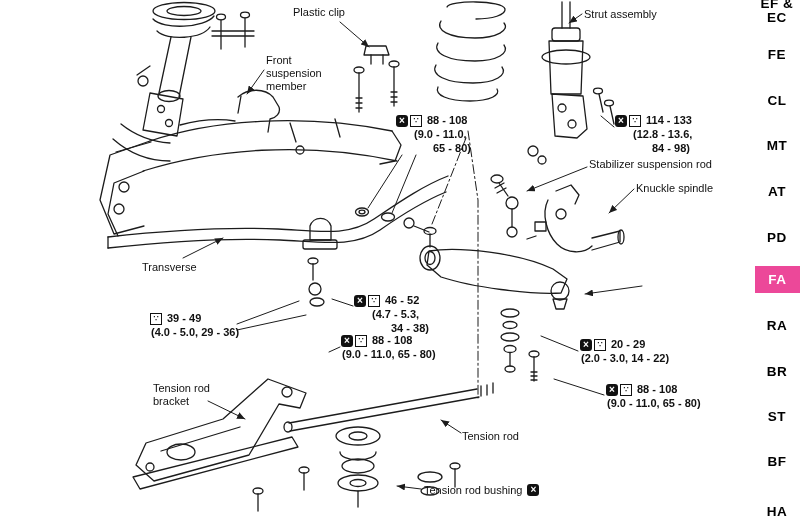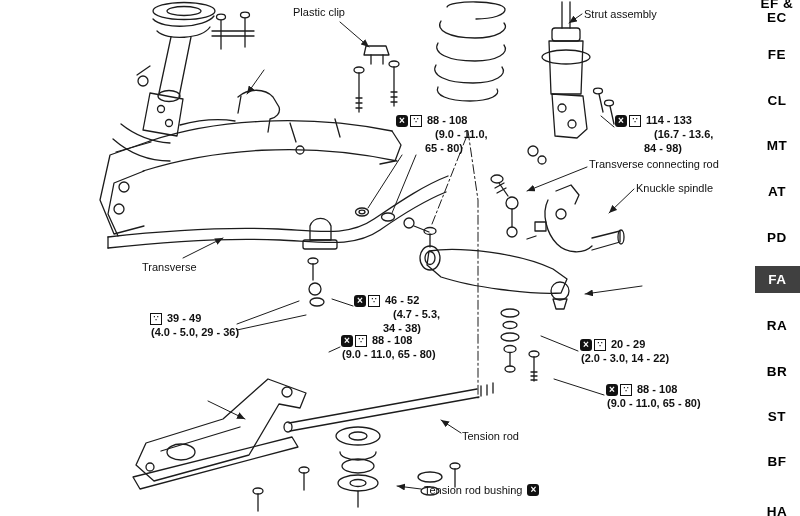--- a/index.html
+++ b/index.html
@@ -10,35 +10,35 @@
   }
   .art { position:absolute; left:0; top:0; }
 
   .lbl { position:absolute; font-size:11px; line-height:13px; color:#111; }
   .lbl.row { display:flex; align-items:flex-start; gap:5px; white-space:nowrap; }
 
   .spec { position:absolute; font-weight:700; font-size:11px; line-height:12.5px; white-space:nowrap; color:#111; }
   .spec .row { display:flex; align-items:center; height:13px; }
   .spec .val { margin-left:3px; }
   .spec .sub { margin-top:1px; }
-  .spec.stacked .sub1 { margin-left:39px; }
-  .spec.stacked .sub2 { margin-left:29px; }
+  .spec.stacked .sub1 { margin-left:18px; }
+  .spec.stacked .sub2 { margin-left:37px; }
   .spec.flat .sub1 { margin-left:1px; }
 
   .ic { display:inline-block; width:12px; height:12px; flex:0 0 12px; margin-right:2px; text-align:center; }
   .ic-replace { background:#111; color:#fff; font-size:10px; line-height:12px; border-radius:3px; font-weight:700; }
   .ic-torque  { border:1.5px solid #111; color:#111; font-size:8px; line-height:9px; background:#fff; }
 
   .sidebar { position:absolute; right:0; top:0; width:48px; height:516px; }
   .tab {
     position:absolute; left:2px; width:46px; text-align:center;
     font-weight:700; font-size:13.5px; line-height:14px; letter-spacing:0.5px; color:#000;
   }
   .tab.active {
-    left:3px; width:45px; height:27px; background:#404040; color:#fff;
+    left:3px; width:45px; height:27px; background:#ec4899; color:#fff;
     display:flex; align-items:center; justify-content:center;
   }
 </style>
 </head>
 <body>
 
 <div class="stage">
 
   <svg class="art" width="800" height="516" viewBox="0 0 800 516">
     <defs>
@@ -251,23 +251,25 @@
         <path d="M353 306 L332 299"></path>
         <path d="M340 347 L329 352"></path>
         <path d="M578 351 L541 336"></path>
         <path d="M604 395 L554 379"></path>
       </g>
     </g>
   </svg>
 
   <div class="lbl" style="left:293px;top:6px">Plastic clip</div>
   <div class="lbl" style="left:584px;top:8px">Strut assembly</div>
-  <div class="lbl" style="left:589px;top:158px">Transverse connecting rod</div>
+  <div class="lbl" style="left:266px;top:54px;width:80px">Front suspension member</div>
+  <div class="lbl" style="left:589px;top:158px">Stabilizer suspension rod</div>
   <div class="lbl" style="left:636px;top:182px">Knuckle spindle</div>
   <div class="lbl" style="left:142px;top:261px">Transverse</div>
+  <div class="lbl" style="left:153px;top:382px;width:75px">Tension rod bracket</div>
   <div class="lbl" style="left:462px;top:430px">Tension rod</div>
   <div class="lbl row" style="left:424px;top:484px">
     <span>Tension rod bushing</span>
     <span class="ic ic-replace">×</span>
   </div>
 
   <div class="spec stacked" style="left:396px;top:114px">
     <div class="row">
       <span class="ic ic-replace">×</span>
       <span class="ic ic-torque">∵</span>
@@ -276,21 +278,21 @@
     <div class="sub sub1">(9.0 - 11.0,</div>
     <div class="sub sub2">65 - 80)</div>
   </div>
 
   <div class="spec stacked" style="left:615px;top:114px">
     <div class="row">
       <span class="ic ic-replace">×</span>
       <span class="ic ic-torque">∵</span>
       <span class="val">114 - 133</span>
     </div>
-    <div class="sub sub1">(16.7 - 13.6,</div>
+    <div class="sub sub1">(12.8 - 13.6,</div>
     <div class="sub sub2">84 - 98)</div>
   </div>
 
   <div class="spec flat" style="left:150px;top:312px">
     <div class="row">
       <span class="ic ic-torque">∵</span>
       <span class="val">39 - 49</span>
     </div>
     <div class="sub sub1">(4.0 - 5.0, 29 - 36)</div>
   </div>

